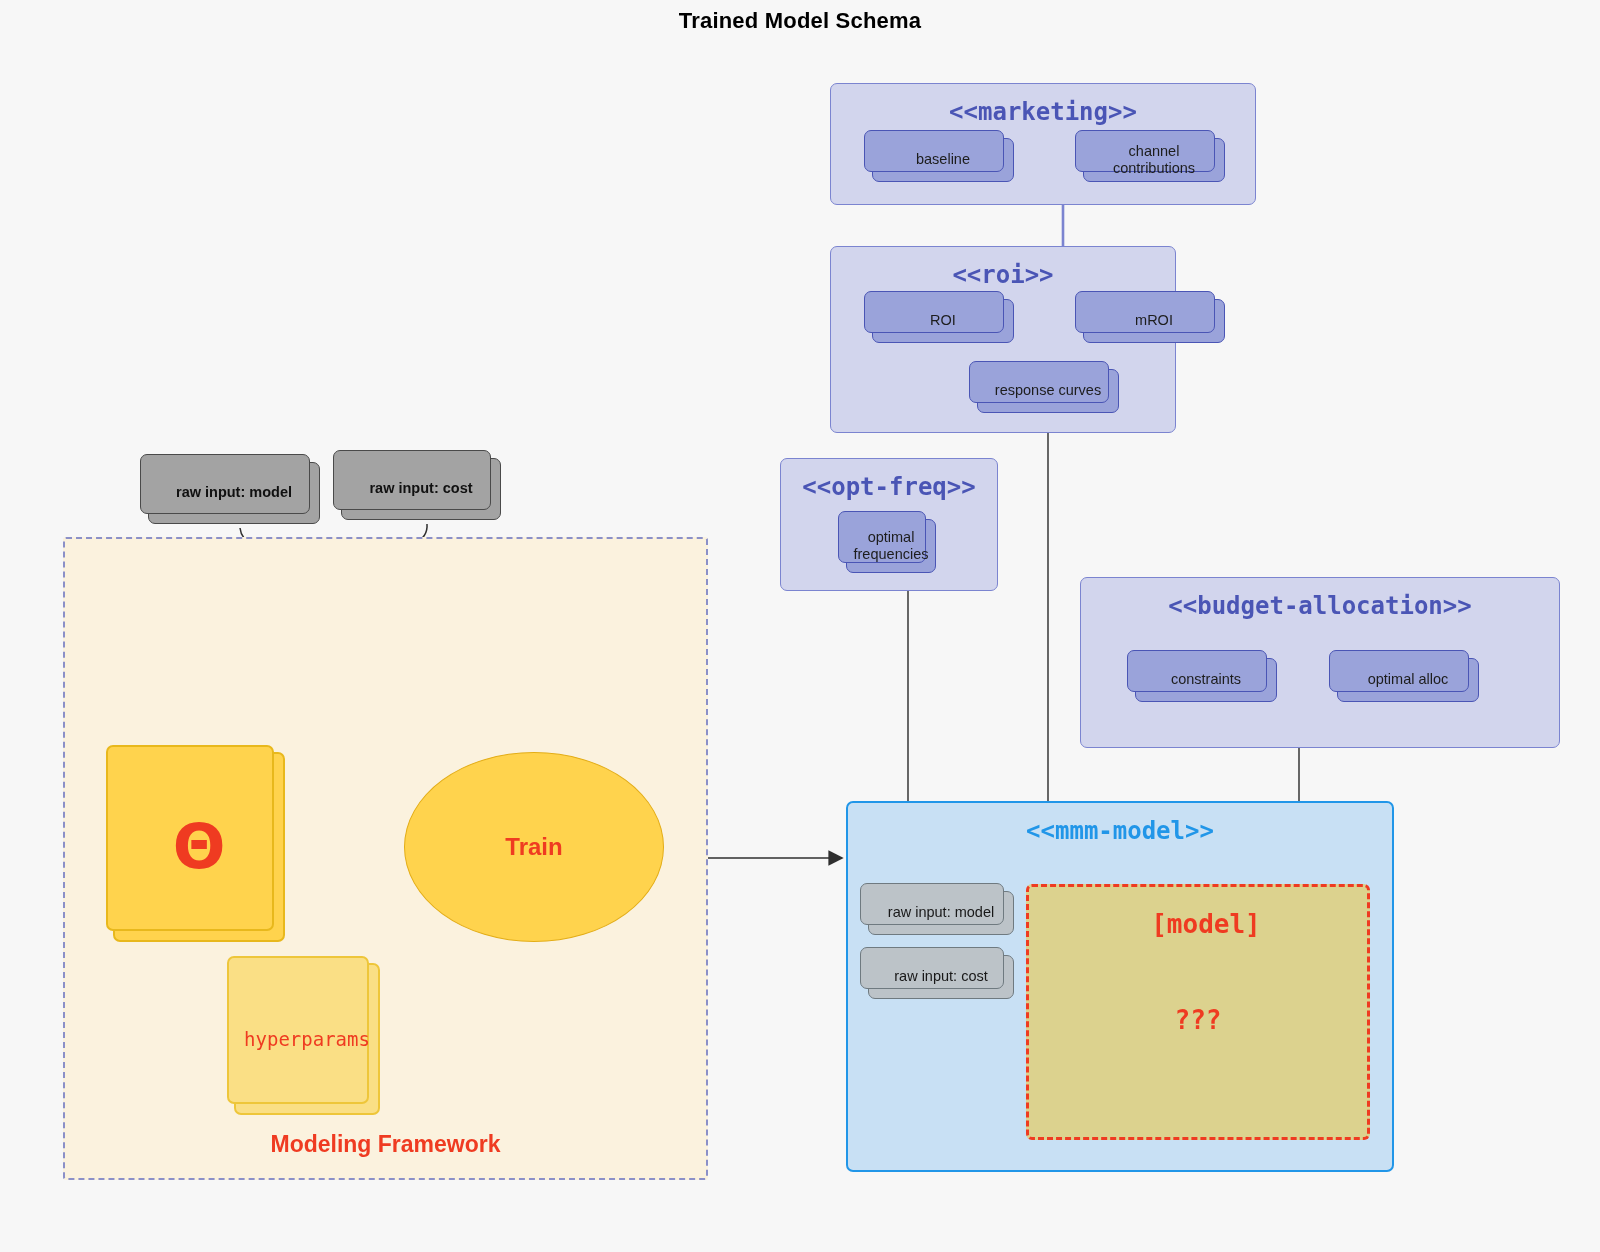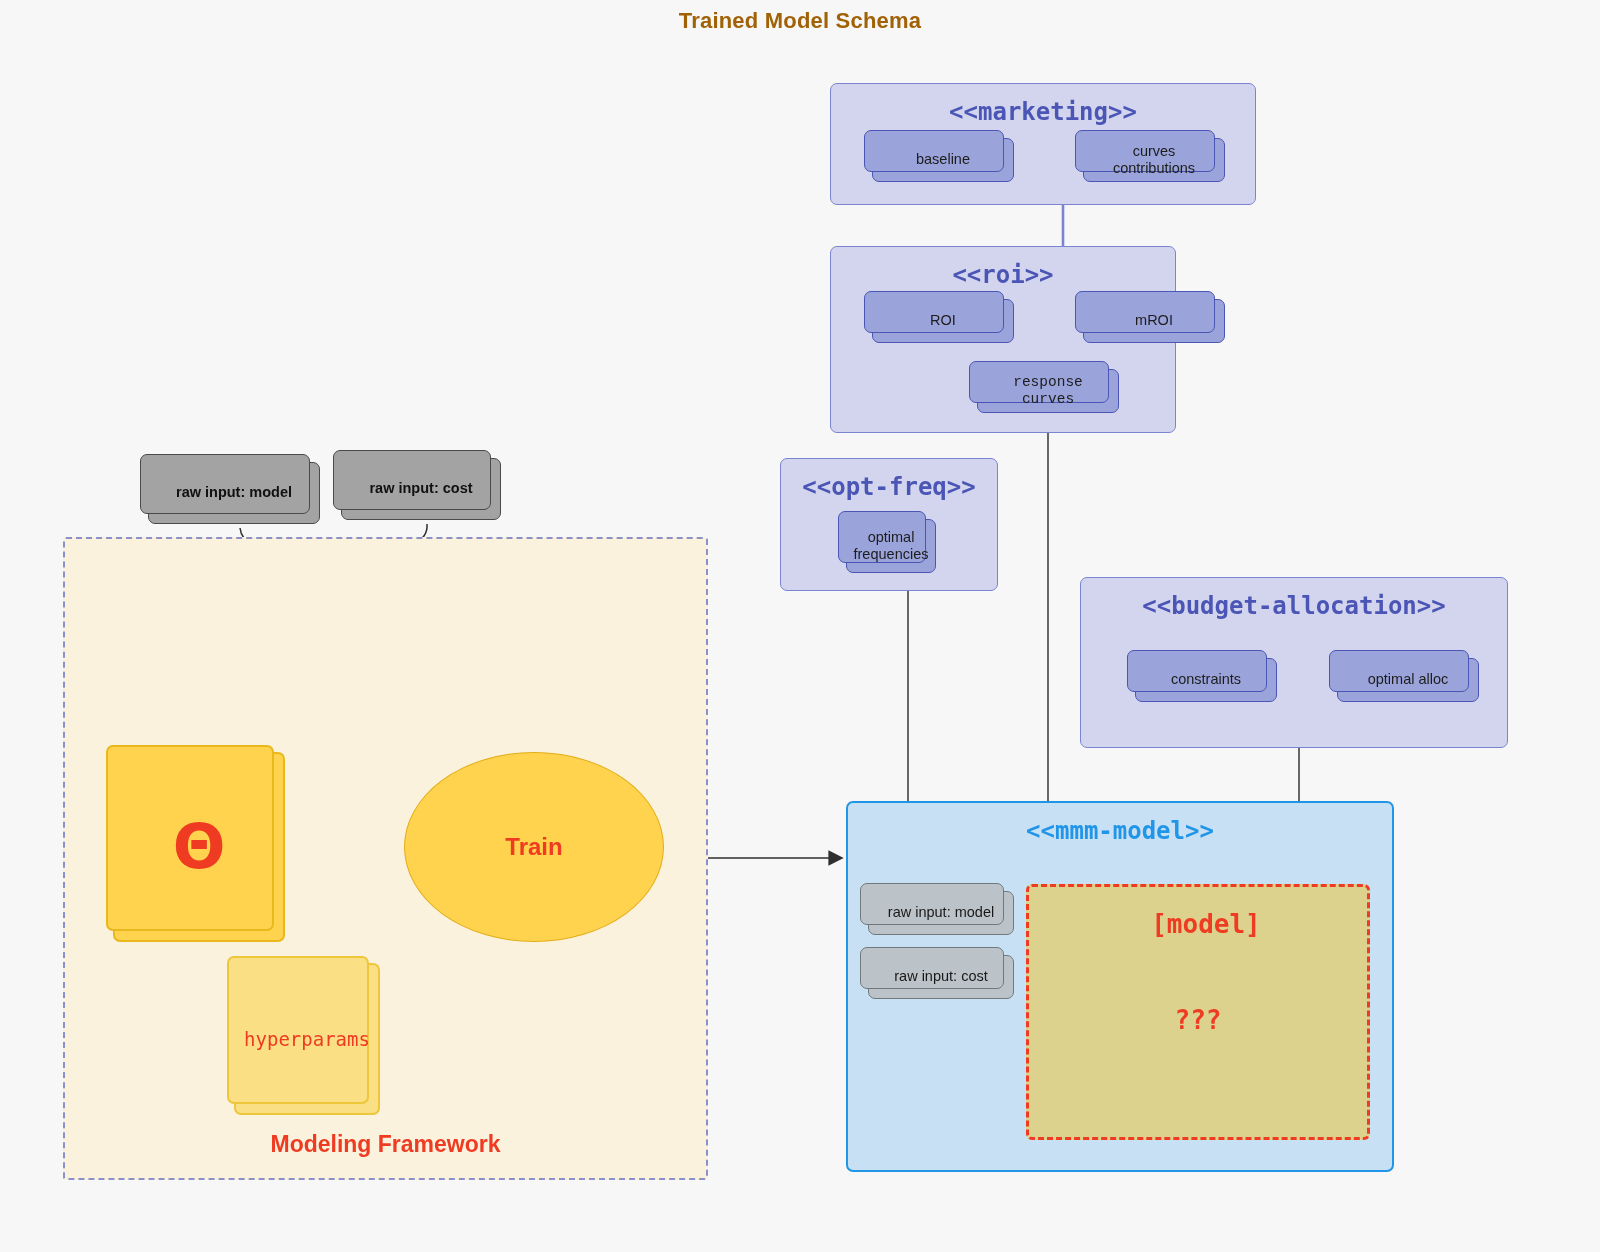--- a/index.html
+++ b/index.html
@@ -26,21 +26,21 @@
     width: 1600px; height: 1252px;
     pointer-events: none;
   }
   .diagram-title {
     position: absolute;
     left: 0; top: 8px;
     width: 1600px;
     text-align: center;
     font-size: 22px;
     font-weight: bold;
-    color: #a16207;
+    color: #000000;
     letter-spacing: 0.2px;
   }
 
   
   .cluster {
     position: absolute;
     background: #d2d5ed;
     border: 1.6px solid #7b84d0;
     border-radius: 7px;
     box-sizing: border-box;
@@ -311,48 +311,48 @@
 
   <div class="cluster" style="left:830px; top:83px; width:426px; height:122px;">
     <div class="cluster-title">&lt;&lt;marketing&gt;&gt;</div>
   </div>
   <div class="node purple" style="left:872px; top:138px; width:142px; height:44px;">
     <div class="stack"></div>
     <div class="lbl">baseline</div>
   </div>
   <div class="node purple" style="left:1083px; top:138px; width:142px; height:44px;">
     <div class="stack"></div>
-    <div class="lbl">curves contributions</div>
+    <div class="lbl">channel contributions</div>
   </div>
 
   <div class="cluster" style="left:830px; top:246px; width:346px; height:187px;">
     <div class="cluster-title">&lt;&lt;roi&gt;&gt;</div>
   </div>
   <div class="node purple" style="left:872px; top:299px; width:142px; height:44px;">
     <div class="stack"></div>
     <div class="lbl">ROI</div>
   </div>
   <div class="node purple" style="left:1083px; top:299px; width:142px; height:44px;">
     <div class="stack"></div>
     <div class="lbl">mROI</div>
   </div>
-  <div class="node purple" style="left:977px; top:369px; width:142px; height:44px;font-family:Liberation Mono, monospace;">
+  <div class="node purple" style="left:977px; top:369px; width:142px; height:44px;">
     <div class="stack"></div>
     <div class="lbl">response curves</div>
   </div>
 
   <div class="cluster" style="left:780px; top:458px; width:218px; height:133px;">
     <div class="cluster-title">&lt;&lt;opt-freq&gt;&gt;</div>
   </div>
   <div class="node purple" style="left:846px; top:519px; width:90px; height:54px;">
     <div class="stack"></div>
     <div class="lbl">optimal frequencies</div>
   </div>
 
-  <div class="cluster" style="left:1080px; top:577px; width:428px; height:171px;">
+  <div class="cluster" style="left:1080px; top:577px; width:480px; height:171px;">
     <div class="cluster-title">&lt;&lt;budget-allocation&gt;&gt;</div>
   </div>
   <div class="node purple" style="left:1135px; top:658px; width:142px; height:44px;">
     <div class="stack"></div>
     <div class="lbl">constraints</div>
   </div>
   <div class="node purple" style="left:1337px; top:658px; width:142px; height:44px;">
     <div class="stack"></div>
     <div class="lbl">optimal alloc</div>
   </div>

